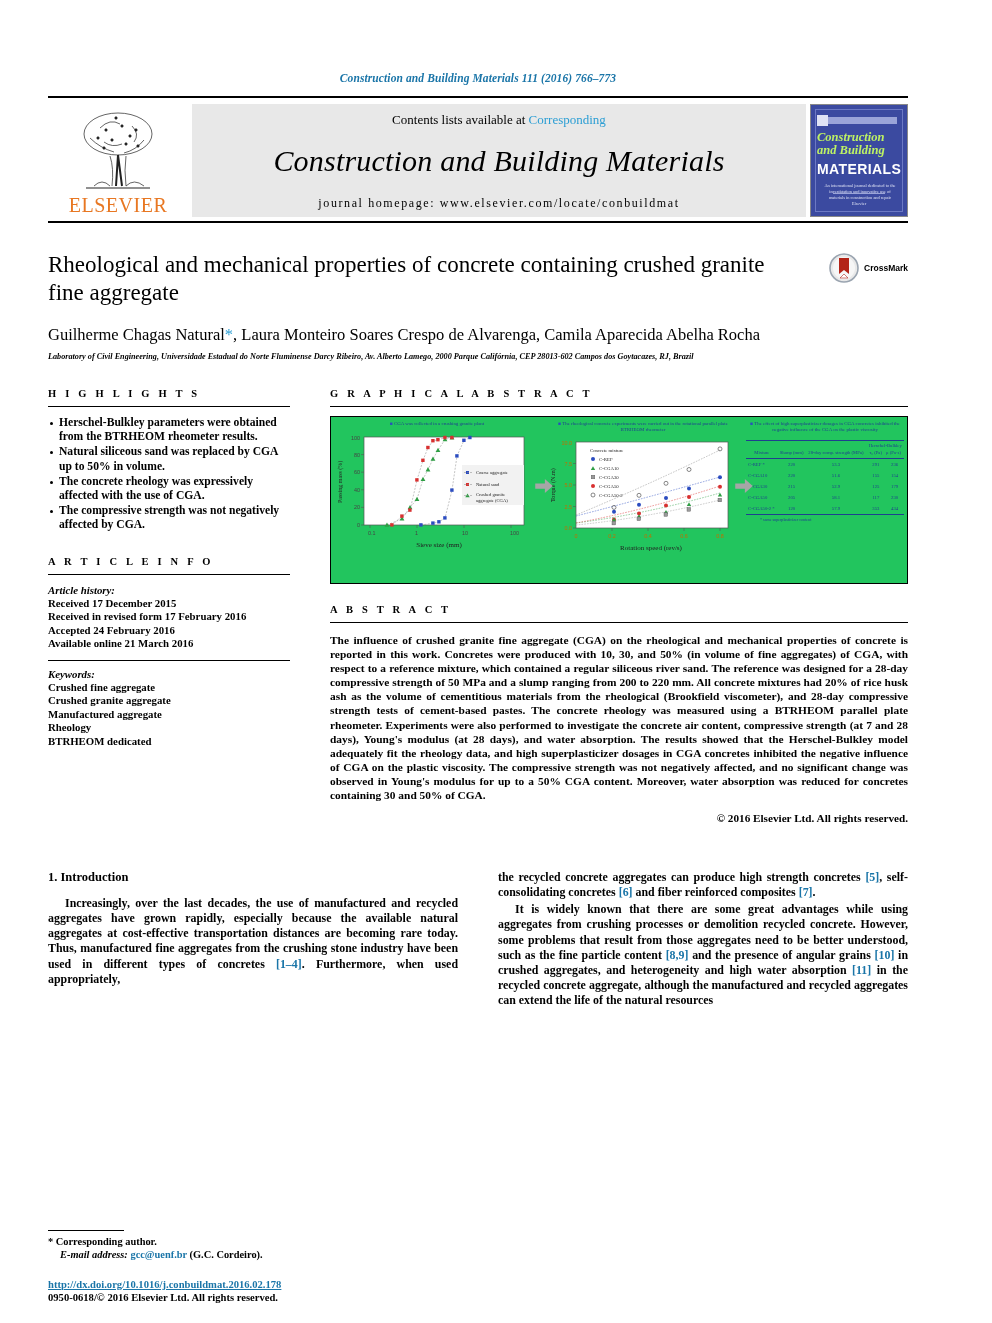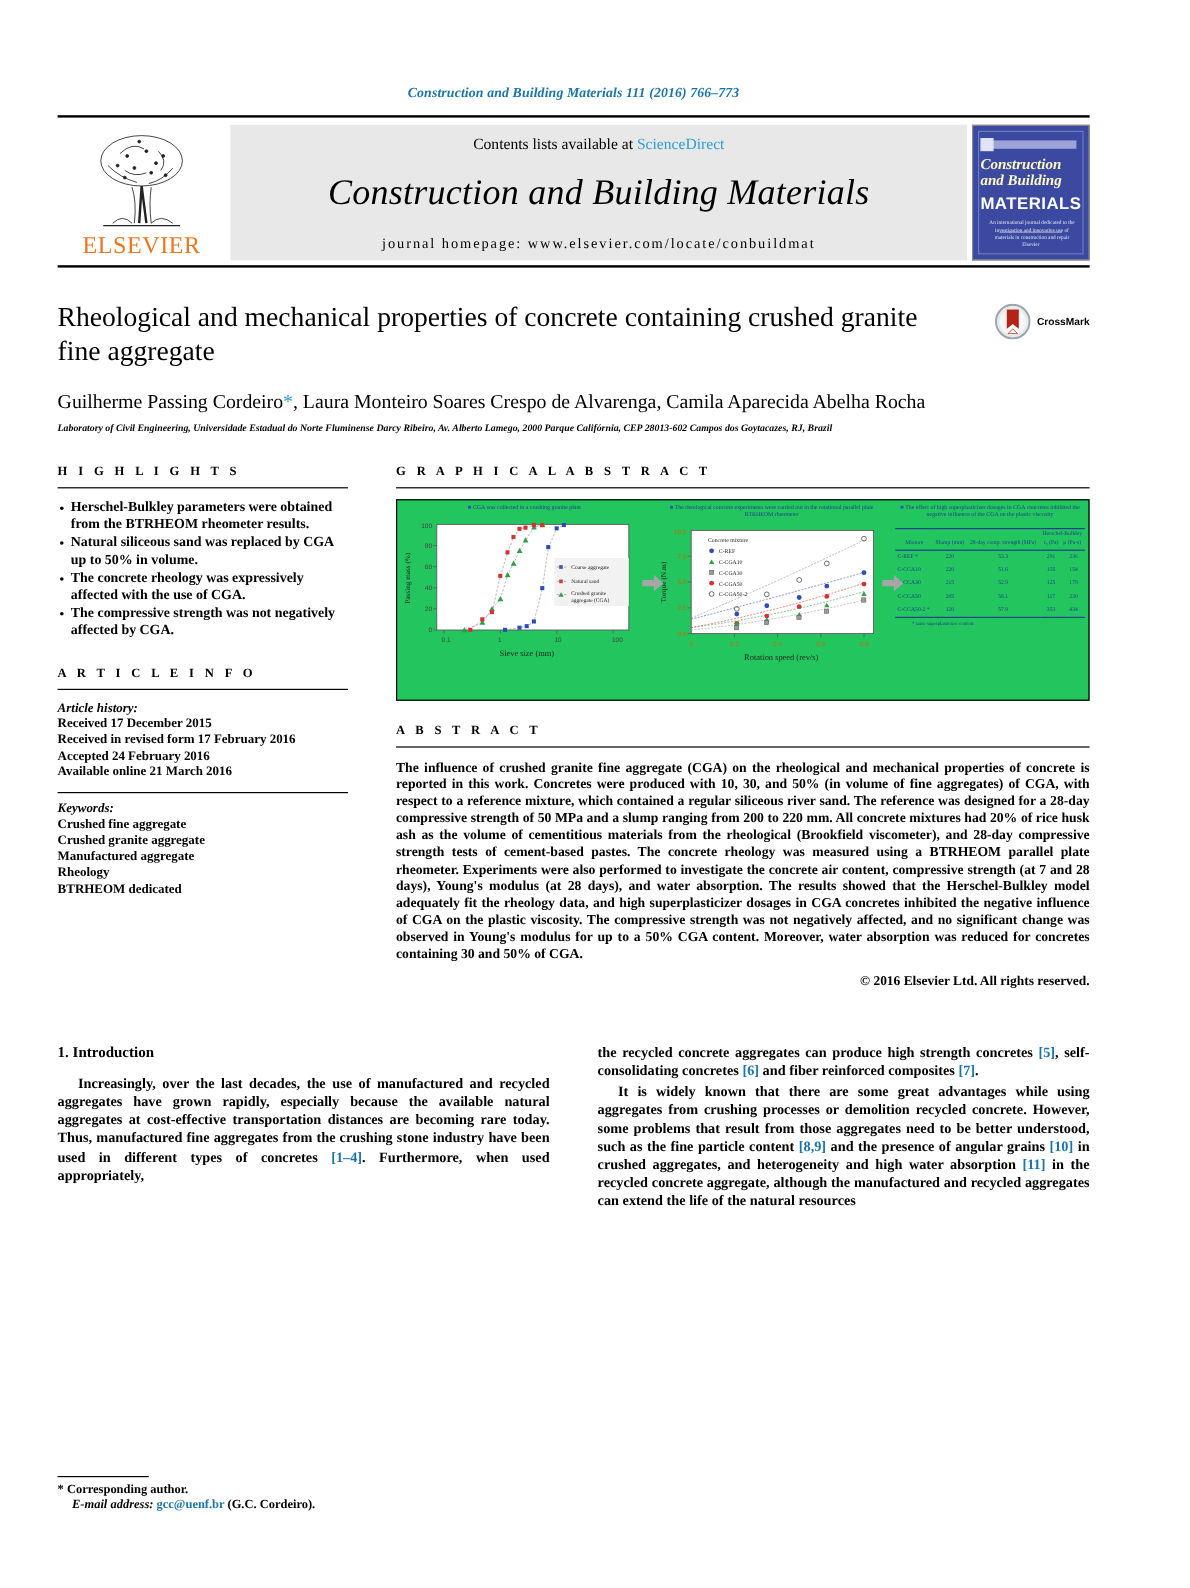--- a/index.html
+++ b/index.html
@@ -18,21 +18,21 @@
   .elsevier-logo{width:140px;flex:0 0 140px;display:flex;flex-direction:column;align-items:center;justify-content:flex-start;padding-top:4px;}
   .tree-svg{display:block;}
   .elsevier-word{font-family:"Liberation Serif",serif;font-size:20px;letter-spacing:.5px;color:#e87722;font-weight:normal;margin-top:-2px;}
   .mast-center{flex:1;background:#e8e8e8;margin:0 4px;display:flex;flex-direction:column;align-items:center;justify-content:space-between;padding:8px 0 6px;}
   .sd-line{font-size:13px;}
   .sd-link{color:#2b9ed4;}
   .journal-name{font-size:30px;letter-spacing:.2px;margin:8px 12px 10px;font-style:italic;}
   .homepage{font-size:12px;letter-spacing:1.6px;}
   .cover{width:96px;flex:0 0 96px;border:1px solid #888;background:#3b4aa0;position:relative;overflow:hidden;}
   .cover-inner{position:absolute;inset:4px;border:1px solid #6c79c4;}
-  .cov-t1{position:absolute;left:6px;right:4px;top:26px;font-family:"Liberation Serif",serif;font-style:italic;font-weight:bold;font-size:12.5px;color:#fef9c3;line-height:13px;}
+  .cov-t1{position:absolute;left:6px;right:4px;top:26px;font-family:"Liberation Serif",serif;font-style:italic;font-weight:bold;font-size:12.5px;color:#bef264;line-height:13px;}
   .cov-t2{position:absolute;left:6px;right:4px;top:56px;font-family:"Liberation Sans",sans-serif;font-weight:bold;font-size:14px;color:#ffffff;letter-spacing:.4px;}
   .cov-blurb{position:absolute;left:12px;right:10px;top:78px;font-size:4.4px;color:#dfe3f5;line-height:6px;text-align:center;}
   .cov-bar{position:absolute;left:10px;right:10px;top:12px;height:7px;background:#9aa4d8;}
   .cov-box{position:absolute;left:6px;top:10px;width:11px;height:11px;background:#dfe3f5;}
   .cov-foot{position:absolute;left:10px;right:10px;bottom:10px;text-align:center;font-size:4.4px;color:#dfe3f5;}
   .cov-rule{position:absolute;left:22px;right:22px;bottom:22px;height:1px;background:#9aa4d8;}
 
   
   .titleblock{margin-top:28px;position:relative;}
   .art-title{font-size:23px;line-height:28px;font-weight:normal;margin:0;padding-right:120px;}
@@ -124,21 +124,21 @@
           <circle cx="34" cy="40" r="1.2" fill="#222"></circle>
             <circle cx="68" cy="38" r="1.2" fill="#222"></circle>
         </g>
       </svg>
       <div class="elsevier-word">ELSEVIER</div>
     </div>
 
     <div class="mast-center">
       <div class="sd-line">
         <span>Contents lists available at</span>
-        <span class="sd-link">ScienceDirect</span>
+        <span class="sd-link">Corresponding</span>
       </div>
       <div class="journal-name">Construction and Building Materials</div>
       <div class="homepage">journal homepage: www.elsevier.com/locate/conbuildmat</div>
     </div>
 
     <div class="cover">
       <div class="cover-inner"></div>
       <div class="cov-bar"></div>
       <div class="cov-box"></div>
       <div class="cov-t1">
@@ -159,21 +159,21 @@
       <svg width="30" height="30" viewBox="0 0 30 30">
         <circle cx="15" cy="15" r="14" fill="#e9e9e9" stroke="#9aa4b0" stroke-width="1.6"></circle>
         <circle cx="15" cy="15" r="11" fill="#f6f6f6"></circle>
         <path d="M10 5 h10 v16 l-5 -4 l-5 4 z" fill="#b32317"></path>
         <path d="M11 25 l4 -4 l4 4 z" fill="#fff" stroke="#b32317" stroke-width=".6"></path>
       </svg>
       <span class="cm-word">CrossMark</span>
     </div>
 
     <div class="authors">
-      <span>Guilherme Passing Cordeiro</span><span class="star">*</span><span>, Laura Monteiro Soares Crespo de Alvarenga, Camila Aparecida Abelha Rocha</span>
+      <span>Guilherme Chagas Natural</span><span class="star">*</span><span>, Laura Monteiro Soares Crespo de Alvarenga, Camila Aparecida Abelha Rocha</span>
     </div>
     <div class="affil">Laboratory of Civil Engineering, Universidade Estadual do Norte Fluminense Darcy Ribeiro, Av. Alberto Lamego, 2000 Parque Califórnia, CEP 28013-602 Campos dos Goytacazes, RJ, Brazil</div>
   </div>
 
   <div class="cols">
 
     <div class="colL">
       <div class="sechead">H I G H L I G H T S</div>
       <div class="rule"></div>
       <ul class="hl-list">
@@ -494,14 +494,18 @@
       <span>*</span>
       <span>Corresponding author.</span>
     </div>
     <div class="fn-line" style="padding-left:12px">
       <span class="fn-ital">E-mail address:</span>
       <span class="link">gcc@uenf.br</span>
       <span>(G.C. Cordeiro).</span>
     </div>
   </div>
 
+  <div class="doi-block">
+    <div class="doi-link">http://dx.doi.org/10.1016/j.conbuildmat.2016.02.178</div>
+    <div>0950-0618/© 2016 Elsevier Ltd. All rights reserved.</div>
+  </div>
 
 </div>
 
 </body></html>

